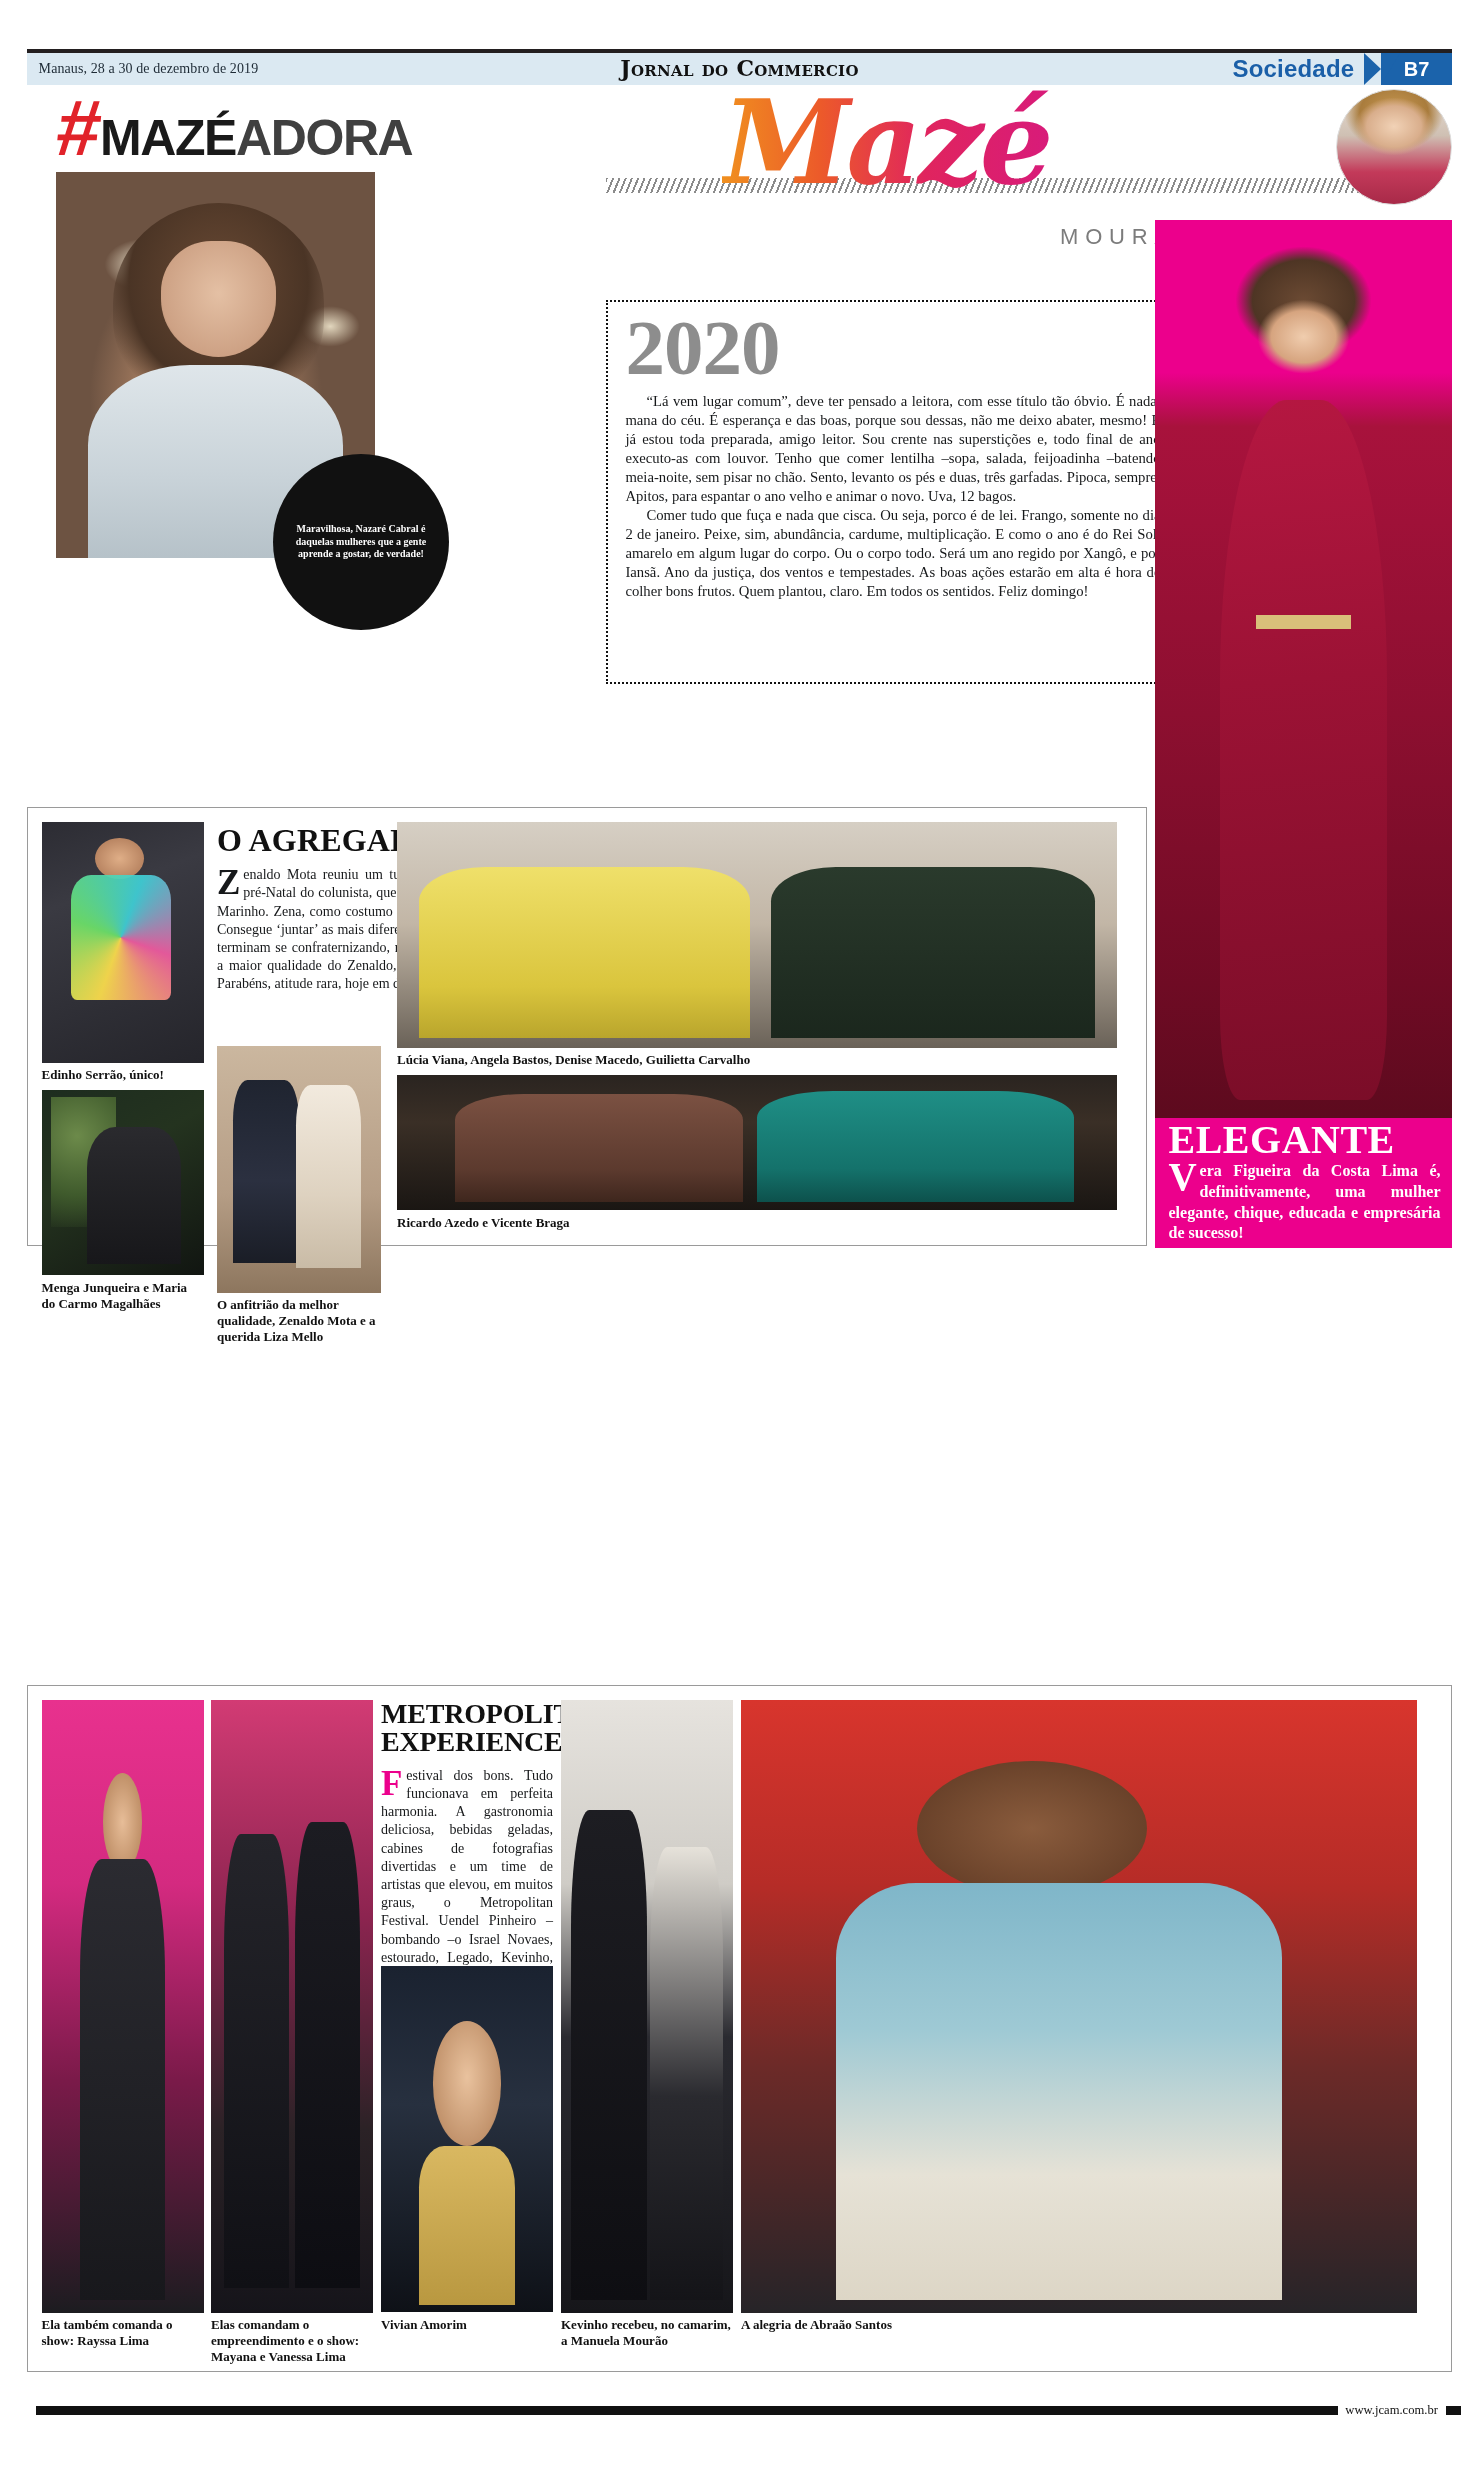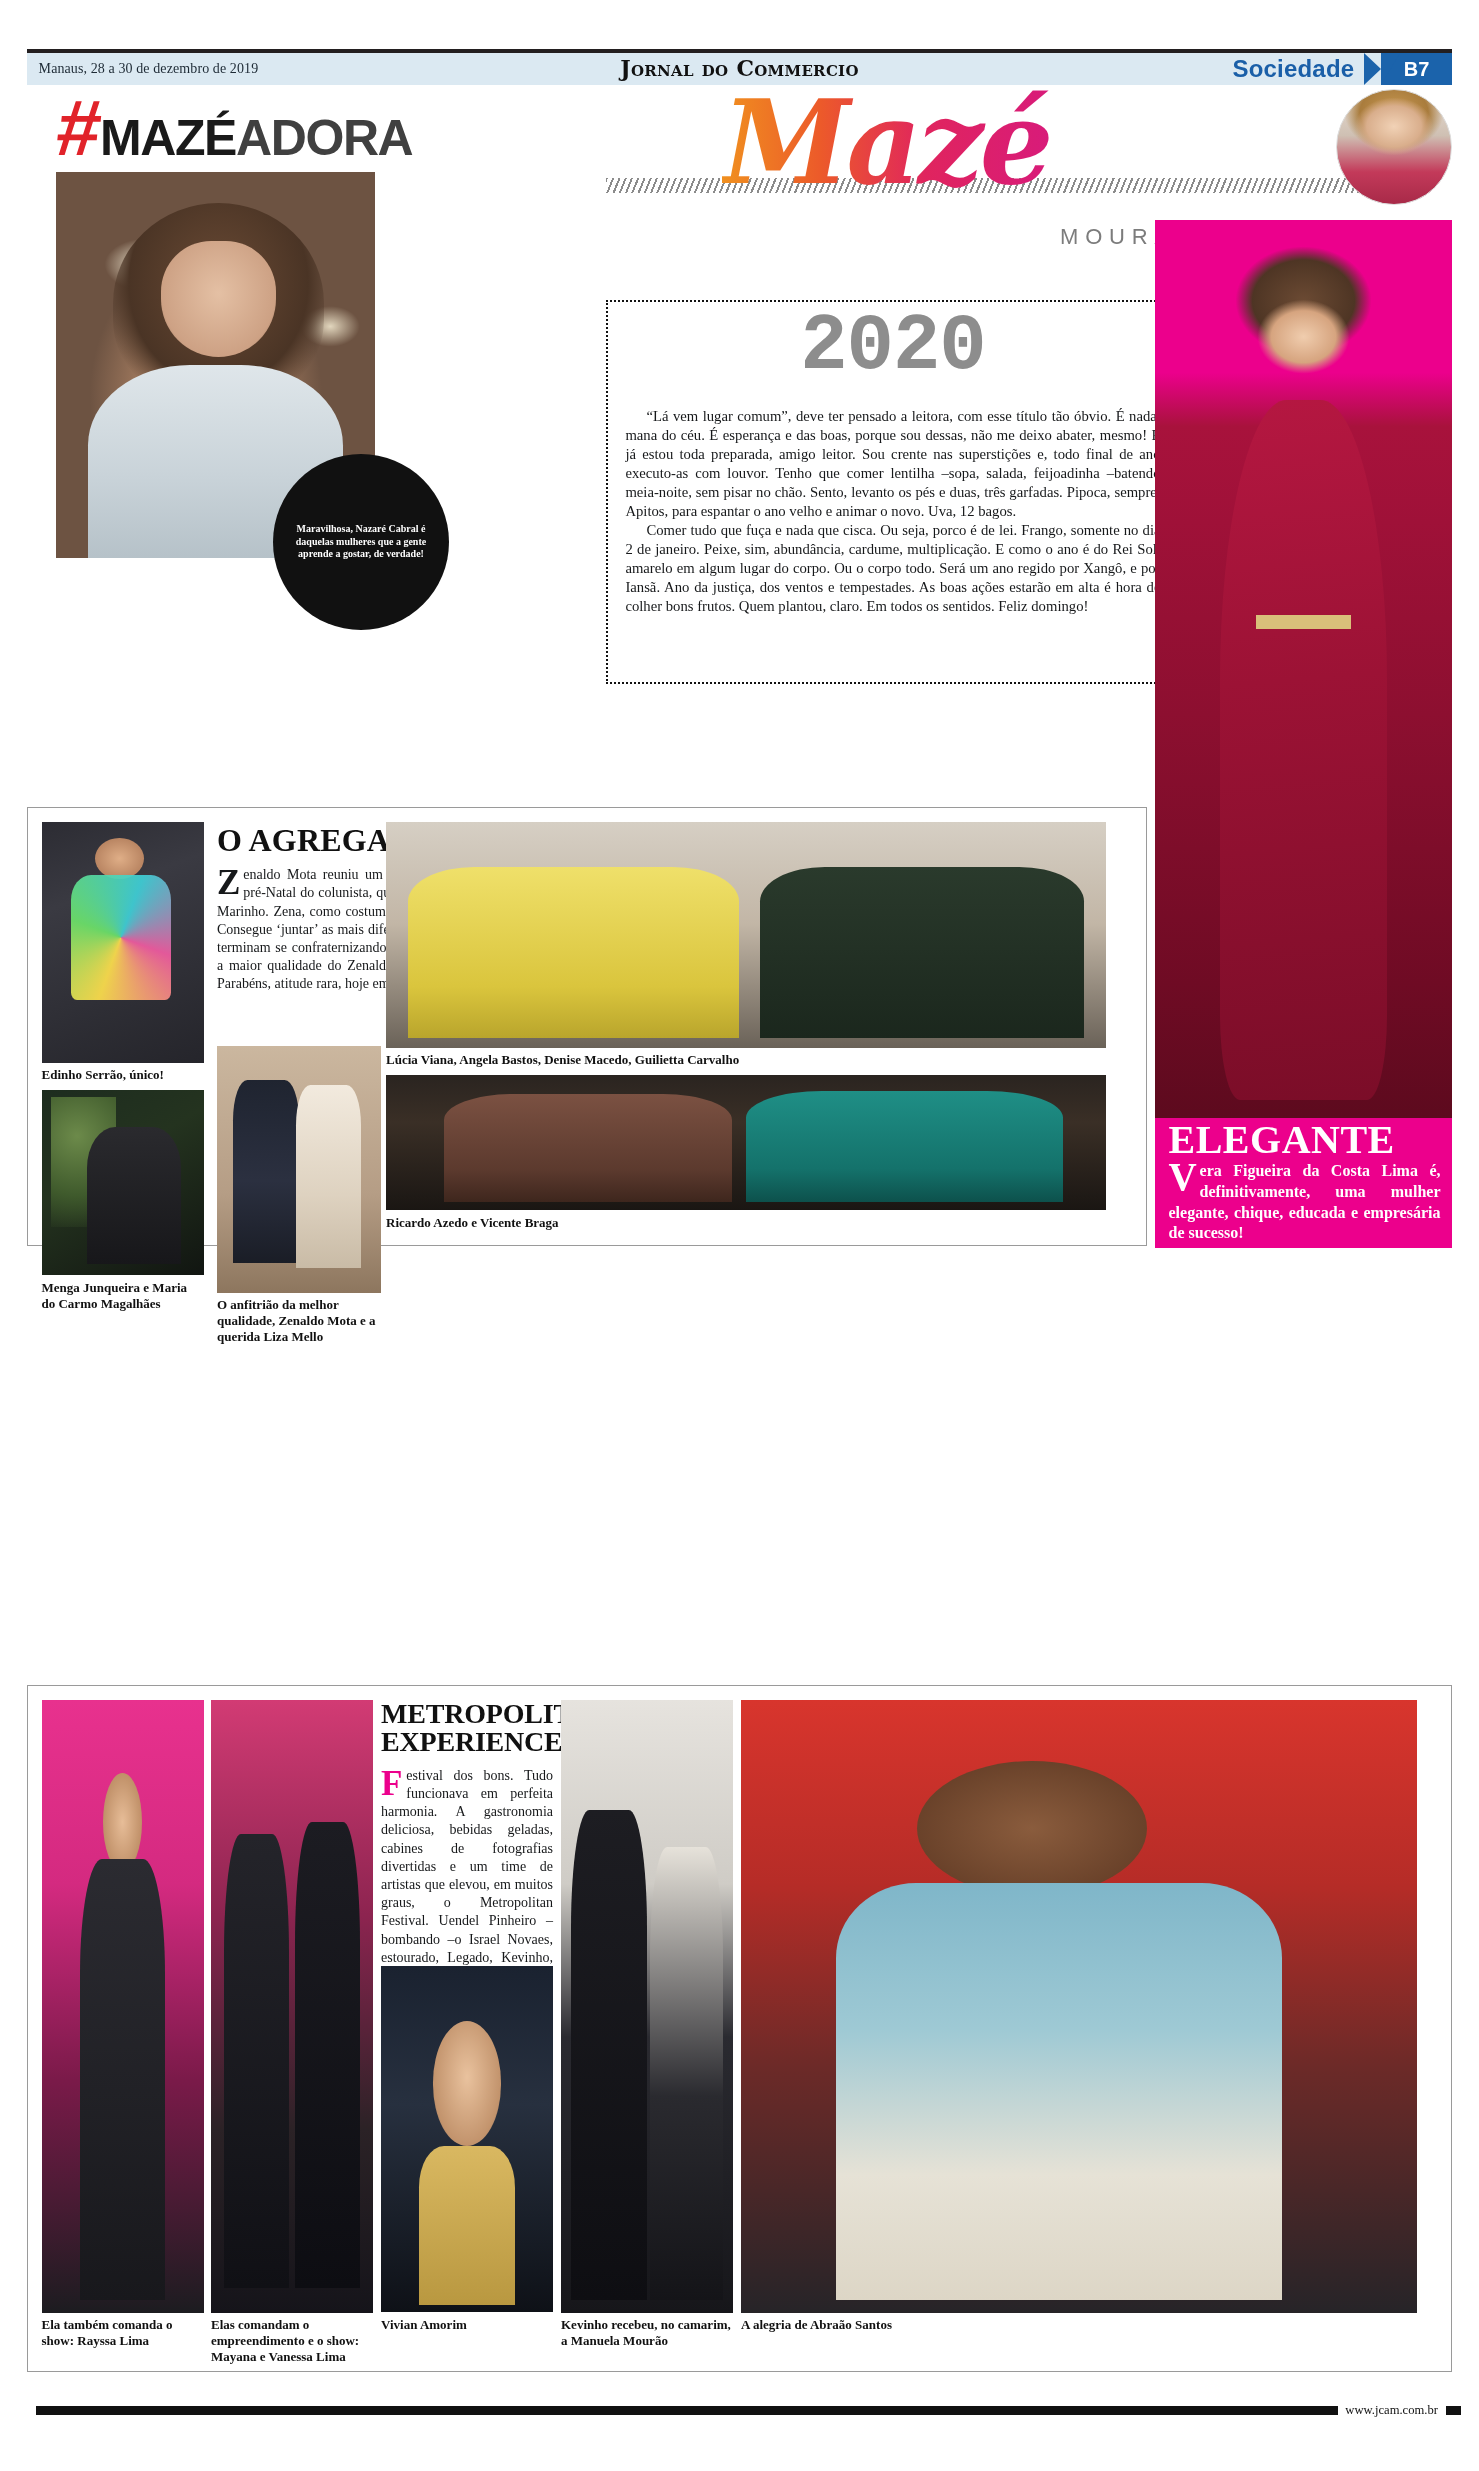--- a/index.html
+++ b/index.html
@@ -133,22 +133,22 @@
     border: 1px solid #ddd;
     overflow:hidden;
   }
 
   
   .art2020 {
     position:absolute; left: 579px; top: 203px; width: 570px; height: 384px;
     border: 2.9px dotted #111; padding: 7.7px 13.5px 9.7px 17.4px;
   }
   .art2020 h1 {
-    font-size: 79px; color:#8d8d8d; font-family: Liberation Mono, monospace;
-    font-weight: bold; letter-spacing: -1px; line-height: .96; margin-bottom: 21px; text-align: center;
+    font-size: 79px; color:#8d8d8d; font-family: Liberation Serif, serif;
+    font-weight: bold; letter-spacing: -1px; line-height: .96; margin-bottom: 6px;
   }
   .art2020 p {
     font-size: 14.7px; line-height: 1.295; text-align: justify; color:#16181a;
     text-indent: 21px; font-family: "Liberation Serif", serif;
     hyphens: auto;
   }
 
   
   .elegante {
     position:absolute; left: 1155px; top: 220px; width: 297px; height: 1028px;
@@ -344,21 +344,21 @@
       <div class="cap">O anfitrião da melhor qualidade, Zenaldo Mota e a querida Liza Mello</div>
     </div>
 
     <div style="position:absolute;left:189px;top:13.5px;width:333px;">
       <div class="agr-h">O AGREGADOR</div>
       <div class="agr-body" style="margin-top:7.7px;">
         <span class="dropcap">Z</span><span>enaldo Mota reuniu um turbilhão de amigos para o pré-Natal do colunista, que aconteceu no Buffet Paulo Marinho. Zena, como costumo chamá-lo, é um agregador. Consegue ‘juntar’ as mais diferentes pessoas e grupos que, terminam se confraternizando, na maior felicidade. Essa é a maior qualidade do Zenaldo, unir o que está separado. Parabéns, atitude rara, hoje em dia.</span>
       </div>
     </div>
 
-    <div style="position:absolute;left:358px;top:13.5px;width:720px;">
+    <div style="position:absolute;left:369px;top:13.5px;width:720px;">
       <div class="ph ph-lucia" style="height:226px;"></div>
       <div class="cap">Lúcia Viana, Angela Bastos, Denise Macedo, Guilietta Carvalho</div>
       <div class="ph ph-ricardo" style="height:135px;margin-top:6.8px;"></div>
       <div class="cap">Ricardo Azedo e Vicente Braga</div>
     </div>
   </div>
 
   <div class="metro">
 
     <div style="position:absolute;left:183px;top:13.5px;width:162px;">

